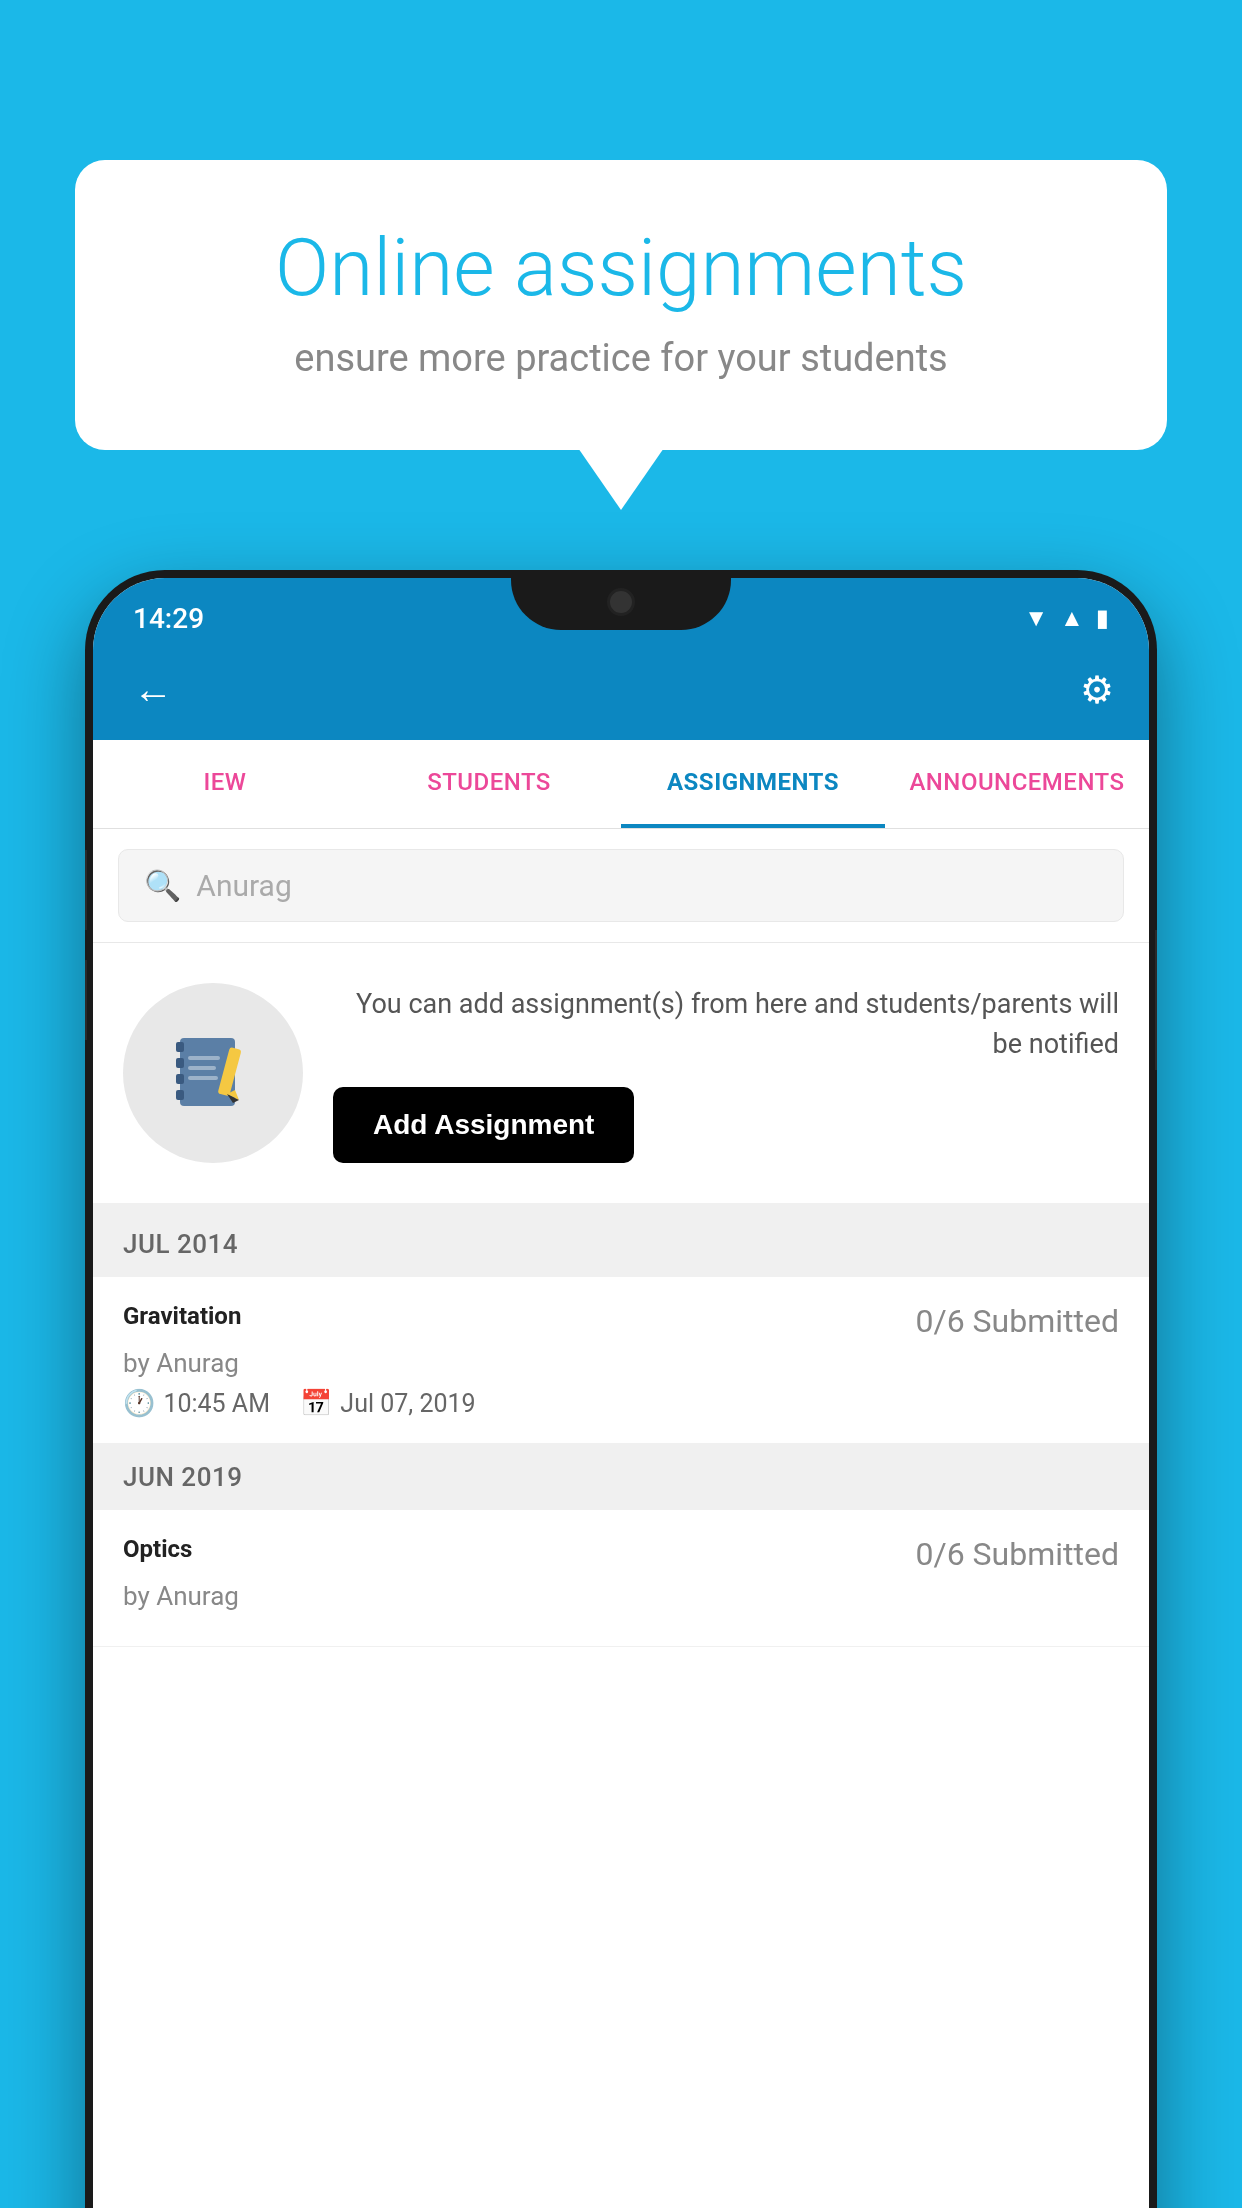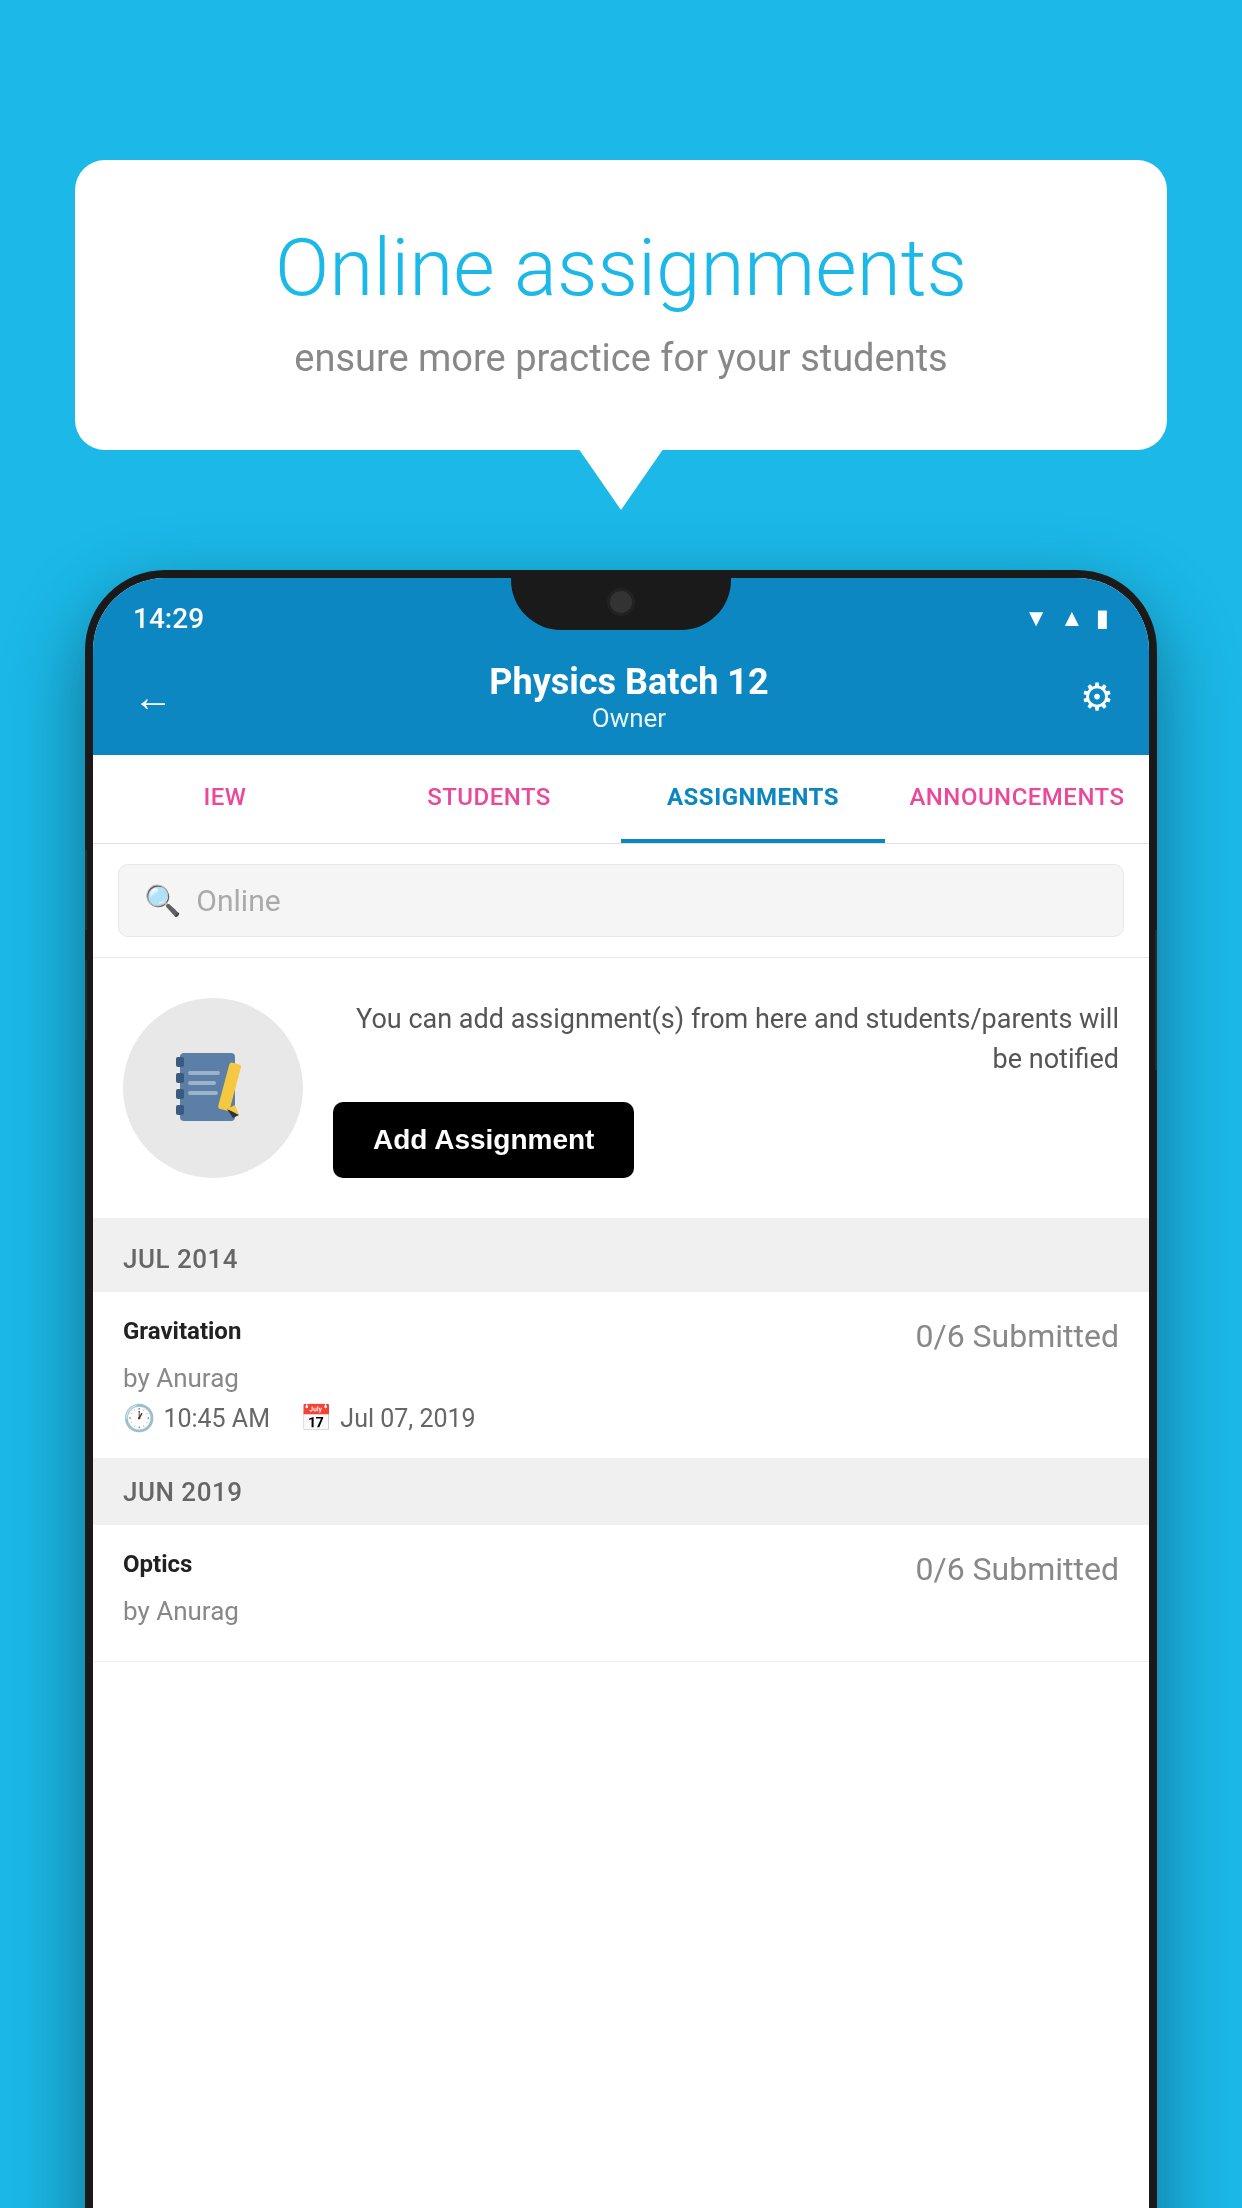--- a/index.html
+++ b/index.html
@@ -402,24 +402,20 @@
         <span class="status-time">14:29</span>
         <div class="status-icons">
           <span class="wifi-icon">▼</span>
           <span class="signal-icon">▲</span>
           <span class="battery-icon">▮</span>
         </div>
       </div>
 
       <div class="app-header">
         <span class="header-back">←</span>
-        <div class="header-center">
-          <div class="header-title">Physics Batch 12</div>
-          <div class="header-subtitle">Owner</div>
-        </div>
         <span class="header-settings">⚙</span>
       </div>
 
       <div class="tabs-bar">
         <div class="tab-item">
           <span>IEW</span>
         </div>
         <div class="tab-item">
           <span>STUDENTS</span>
         </div>
@@ -427,21 +423,21 @@
           <span>ASSIGNMENTS</span>
         </div>
         <div class="tab-item">
           <span>ANNOUNCEMENTS</span>
         </div>
       </div>
 
       <div class="search-container">
         <div class="search-bar">
           <span class="search-icon-wrap">🔍</span>
-          <span class="search-placeholder">Online</span>
+          <span class="search-placeholder">Anurag</span>
         </div>
       </div>
 
       <div class="promo-section">
         <div class="promo-icon-circle">
           <svg class="promo-icon-svg" viewBox="0 0 90 90" xmlns="http://www.w3.org/2000/svg">
 
             <rect x="12" y="10" width="55" height="68" rx="4" fill="#5b7fa6"></rect>
             <rect x="8" y="14" width="8" height="10" rx="2" fill="#3a5a80"></rect>
             <rect x="8" y="30" width="8" height="10" rx="2" fill="#3a5a80"></rect>

